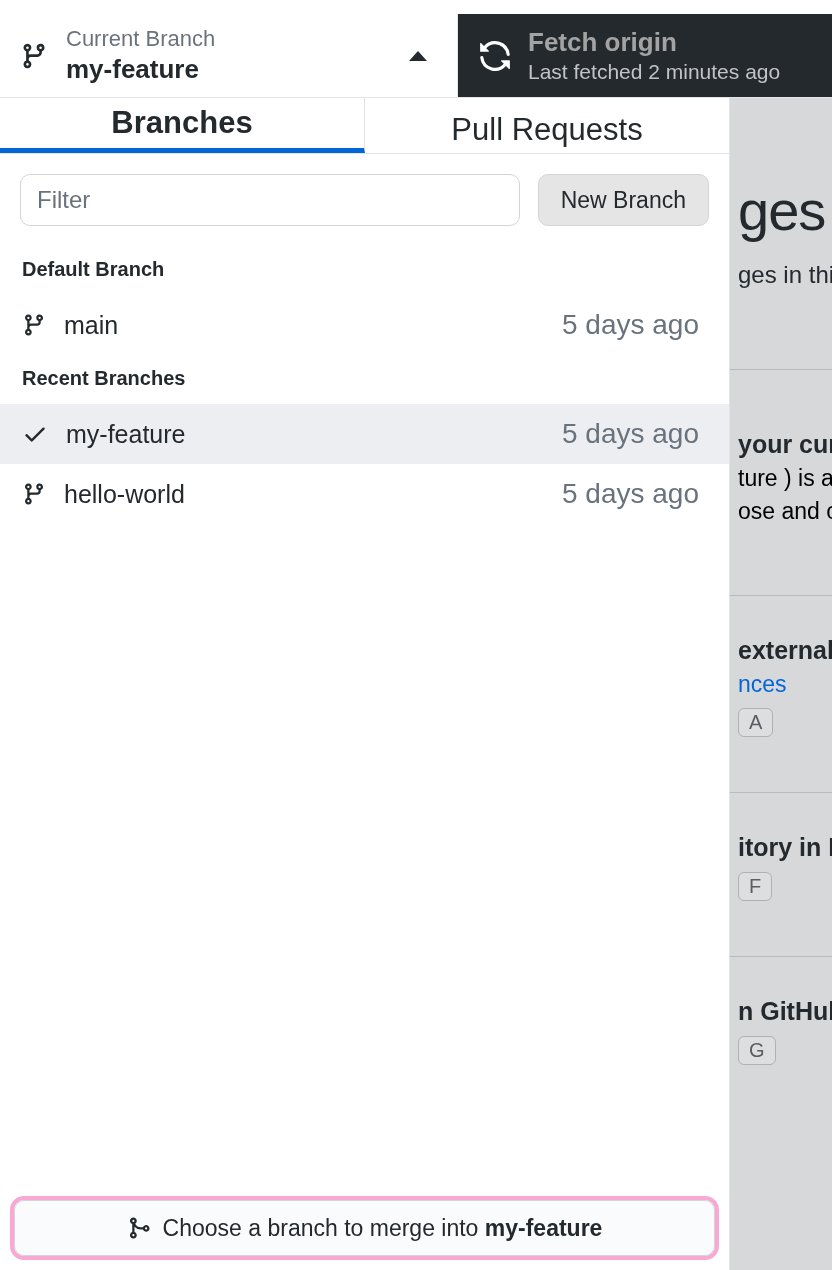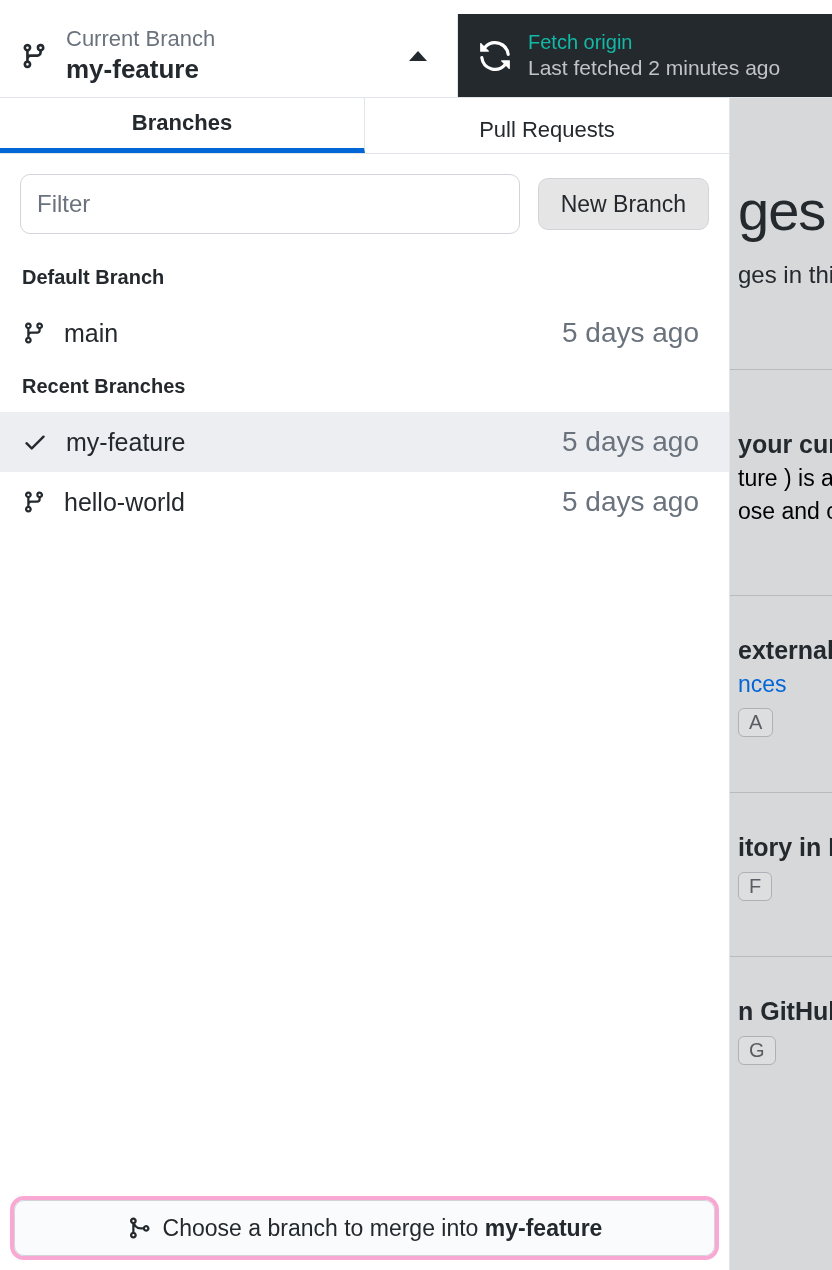--- a/index.html
+++ b/index.html
@@ -55,23 +55,23 @@
     .toolbar-label-large {
       font-size: 26px;
       font-weight: 600;
       color: #24292e;
     }
     .toolbar-fetch .toolbar-label-small {
       color: #c0c4c8;
       font-size: 21px;
     }
     .toolbar-fetch .toolbar-label-large {
-      color: #14b8a6;
-      font-size: 20px;
-      font-weight: 400;
+      color: #a3a3a3;
+      font-size: 26px;
+      font-weight: 700;
     }
     .caret-up {
       width: 0;
       height: 0;
       border-left: 9px solid transparent;
       border-right: 9px solid transparent;
       border-bottom: 10px solid #24292e;
       margin-right: 10px;
     }
     .dropdown-panel {
@@ -88,21 +88,21 @@
     .tabs {
       display: flex;
       height: 56px;
       border-bottom: 1px solid #e1e4e8;
     }
     .tab {
       flex: 1;
       display: flex;
       align-items: center;
       justify-content: center;
-      font-size: 22px;
+      font-size: 31px;
       font-weight: 500;
       color: #24292e;
       cursor: pointer;
       border-right: 1px solid #e1e4e8;
     }
     .tab:last-child {
       border-right: none;
       margin-top: 9px;
     }
     .tab.active {
@@ -110,21 +110,21 @@
       font-weight: 600;
     }
     .filter-row {
       display: flex;
       padding: 20px;
       gap: 18px;
       align-items: center;
     }
     .filter-input {
       flex: 1;
-      height: 60px;
+      height: 52px;
       border: 1px solid #d1d5da;
       border-radius: 10px;
       padding: 17px 16px;
       font-size: 24px;
       color: #24292e;
       outline: none;
     }
     .filter-input::placeholder {
       color: #6a737d;
     }

